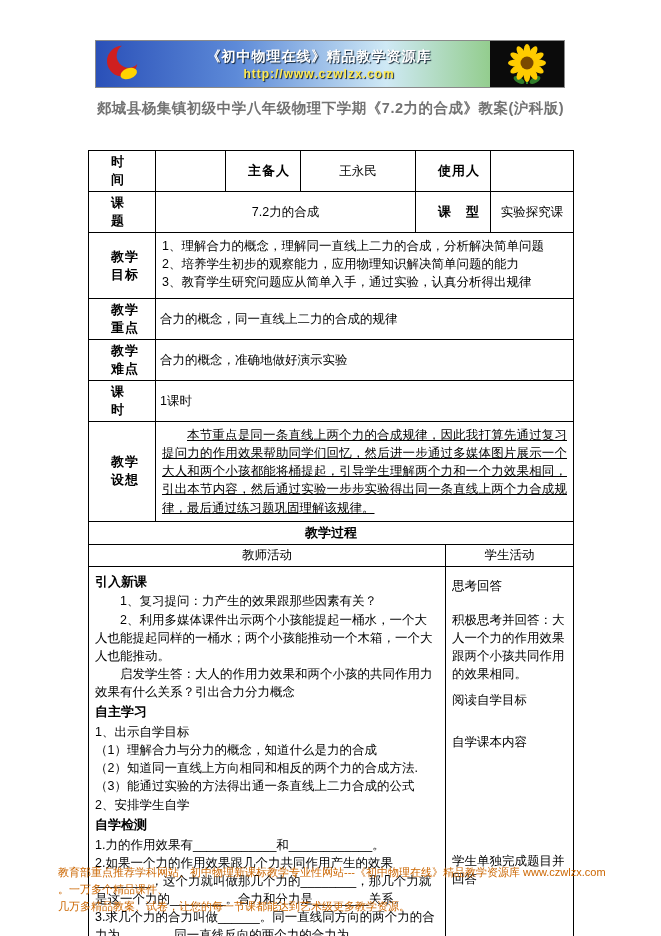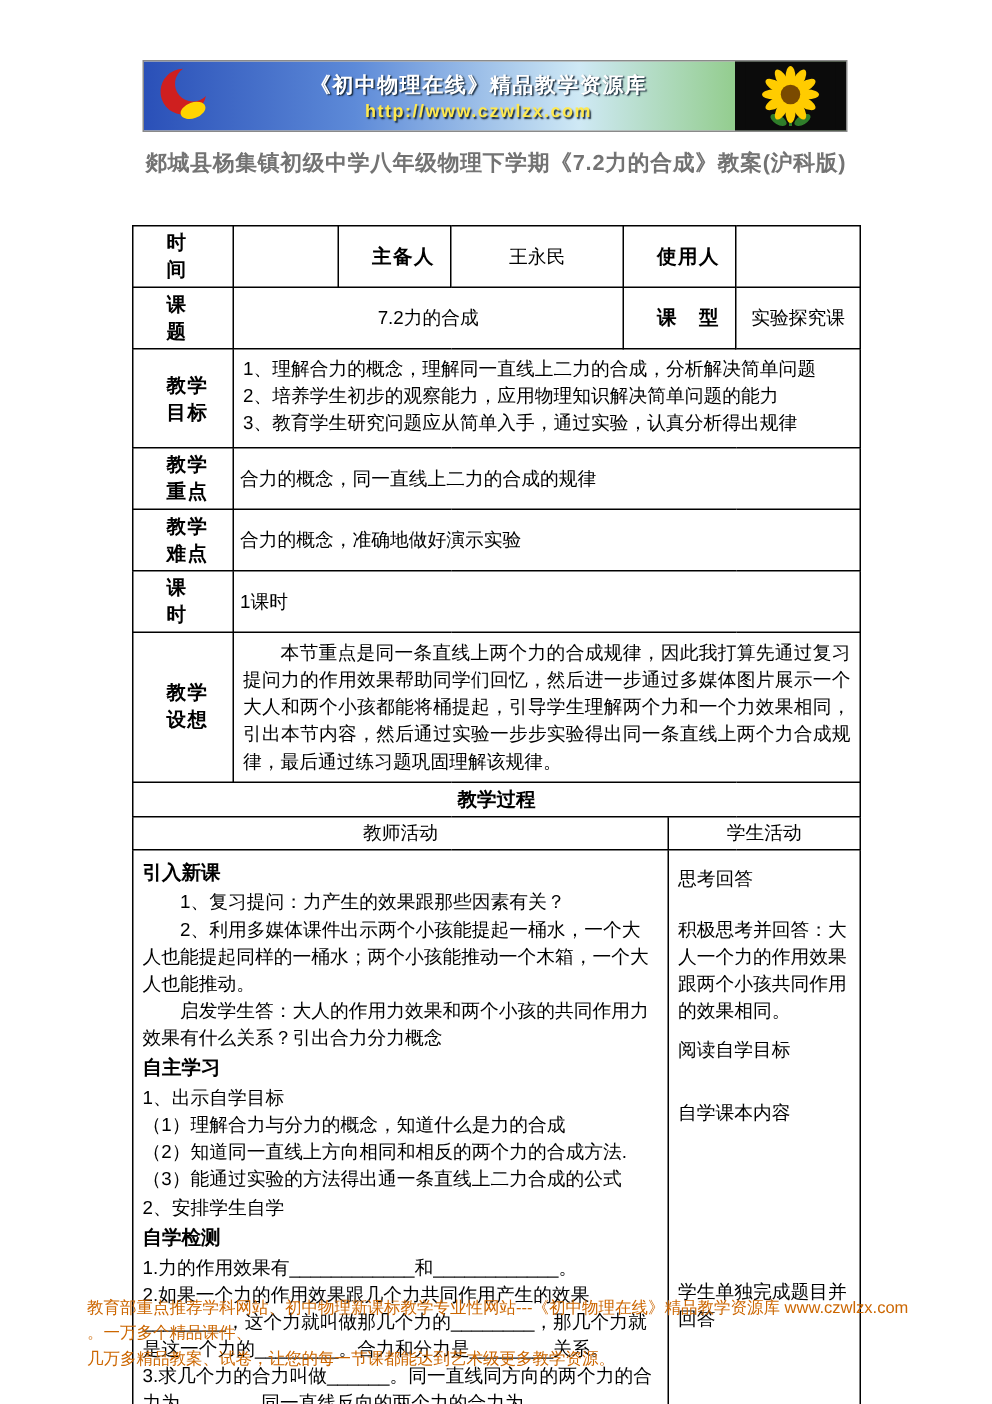--- a/index.html
+++ b/index.html
@@ -37,21 +37,21 @@
     border-collapse: collapse; table-layout: fixed;
     font-size: 12.5px; color: #000;
   }
   .lesson-table td { border: 1px solid #000; padding: 2px 4px; vertical-align: middle; overflow: hidden; }
   td.lbl { font-weight: bold; text-align: left; font-size: 13px; letter-spacing: 1px; padding-left: 22px; }
   td.ctr { text-align: center; margin-top: 24px; }
   td.content-cell { vertical-align: top; padding: 4px 6px; line-height: 1.45; }
   .sec-heading { font-weight: bold; font-size: 13px; margin: 2px 0 1px 0; }
   .para { margin: 0; }
   .ind { text-indent: 2em; }
-  .just { text-align: justify; }
+  .just { text-align: justify; text-decoration: underline; }
 
   tr.r1 td, tr.r2 td { height: 26px; }
   tr.r3 td { height: 66px; }
   tr.r4 td { height: 30px; }
   tr.r5 td { height: 32px; }
   tr.r6 td { height: 28px; }
   tr.r7 td { height: 96px; }
   tr.r8 td { height: 23px; }
   tr.r9 td { height: 21px; }
   tr.r10 td { height: 342px; }

